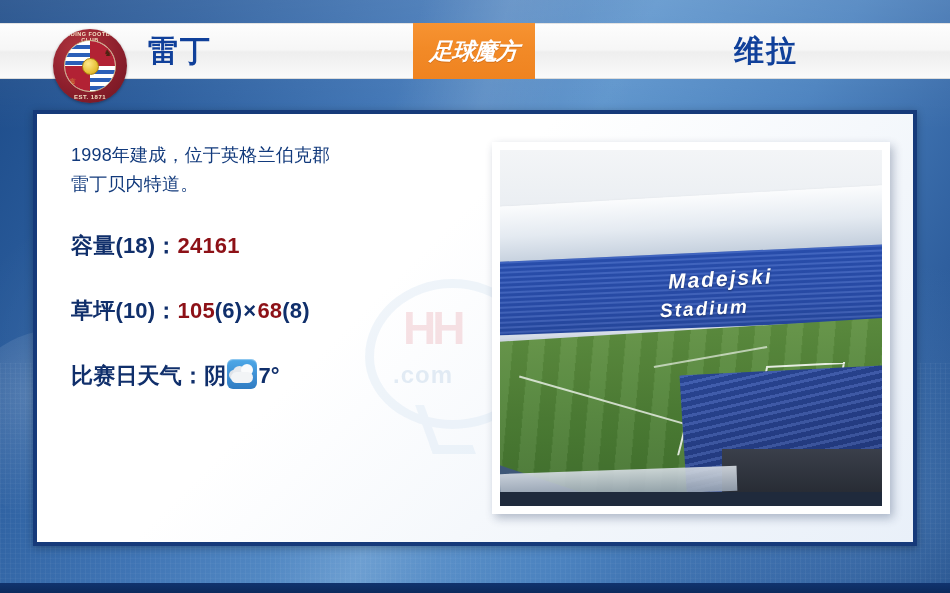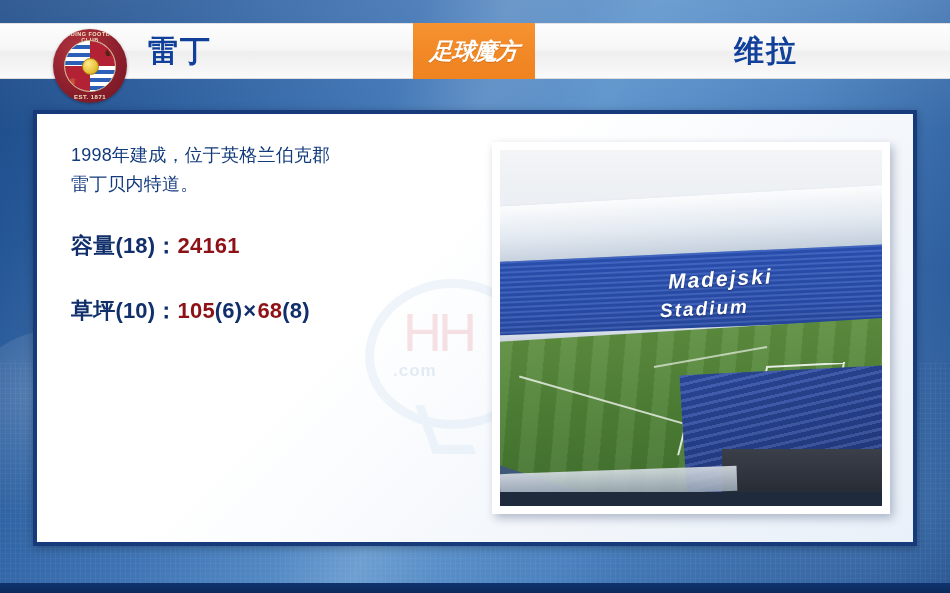--- a/index.html
+++ b/index.html
@@ -257,29 +257,29 @@
     left: 50px; bottom: -34px;
     width: 34px; height: 40px;
     background: transparent;
     border-left: 9px solid #cfe0f0;
     border-bottom: 9px solid #cfe0f0;
     transform: skewX(20deg);
   }
   .wm-hh {
     position: absolute;
     left: 66px; top: 22px;
-    font-size: 54px;
-    font-weight: normal;
+    font-size: 46px;
+    font-weight: bold;
     color: #e8a0a8;
     letter-spacing: -4px;
   }
   .wm-com {
     position: absolute;
     left: 56px; top: 82px;
-    font-size: 17px;
+    font-size: 24px;
     font-weight: bold;
     color: #a8c4de;
     letter-spacing: 1px;
   }
   .wm-cn {
     position: absolute;
     left: 0px; top: 175px;
     font-size: 76px;
     font-weight: bold;
     color: #e09aa2;
@@ -570,20 +570,23 @@
 
       <div class="row">
         <span>容量(18)：</span><span class="val-red">24161</span>
       </div>
 
       <div class="row">
         <span>草坪(10)：</span><span class="val-red">105</span><span class="val-navy">(6)</span><span class="times">×</span><span class="val-red">68</span><span class="val-navy">(8)</span>
       </div>
 
 
+      <div class="row">
+        <span>比赛日天气：</span><span>阴</span><span class="weather-icon"><span class="cloud-d"></span><span class="cloud-b"></span><span class="cloud-c"></span><span class="cloud-a"></span></span><span>7°</span>
+      </div>
     </div>
 
     <div class="photo-frame">
       <div class="photo">
         <div class="ph-sky"></div>
         <div class="ph-stand-far"></div>
         <div class="ph-roof"></div>
         <div class="ph-roof-edge"></div>
         <div class="ph-stand"></div>
         <div class="ph-stad-text1">Madejski</div>

